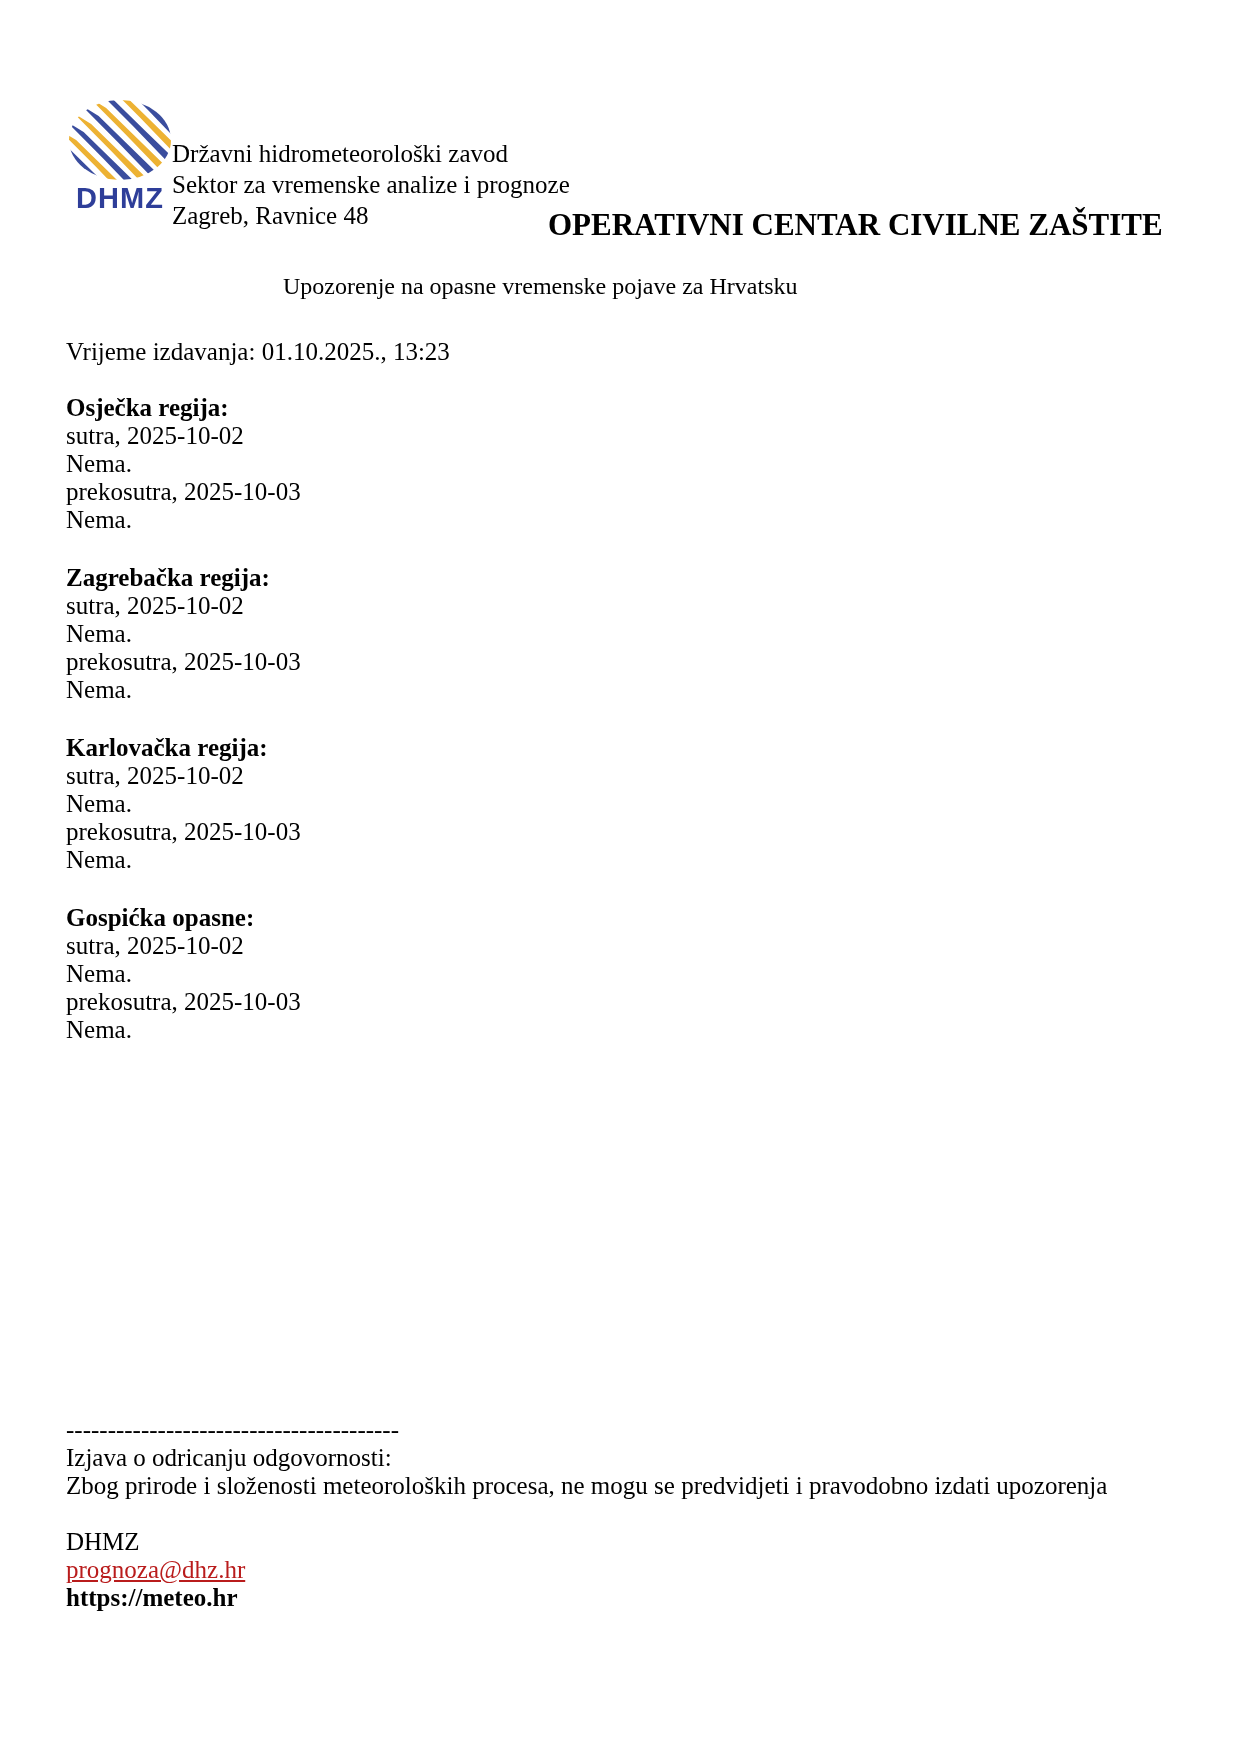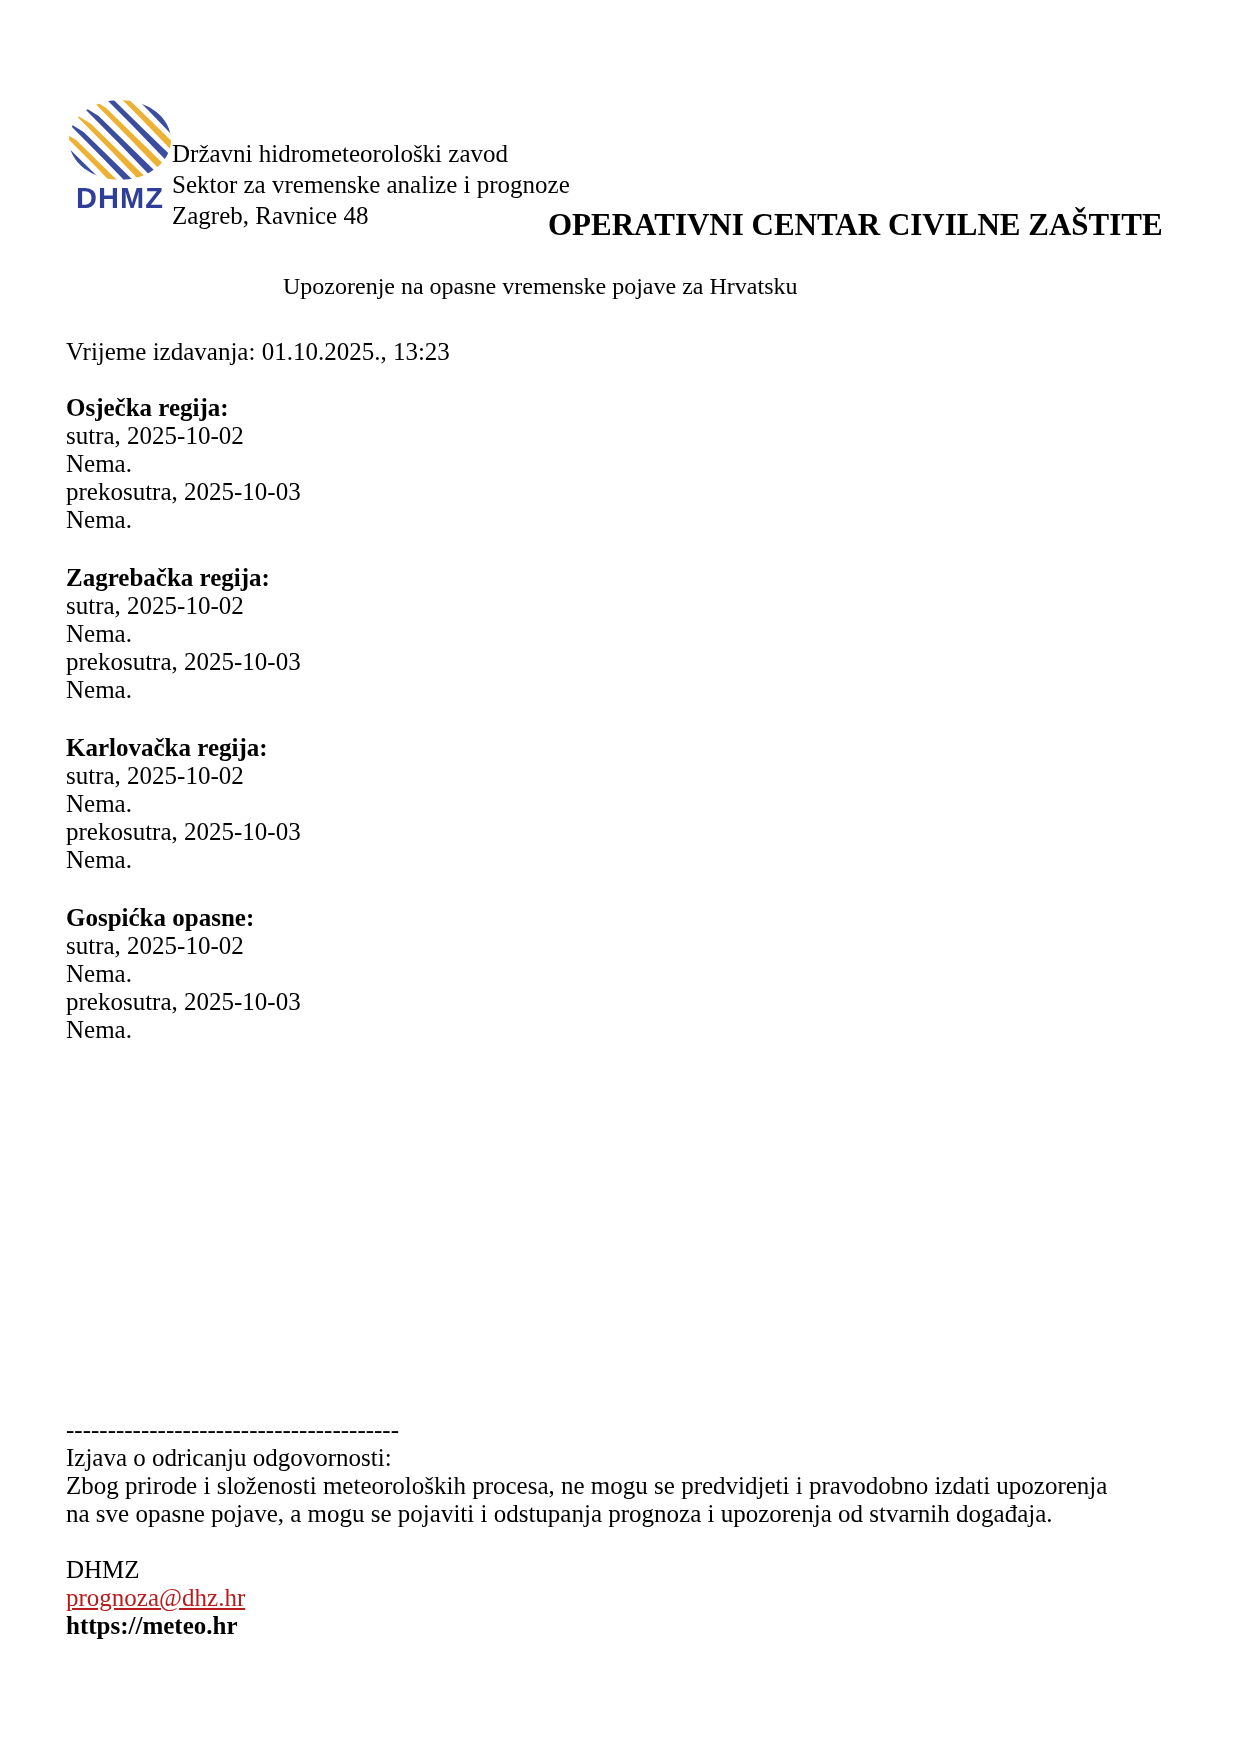--- a/index.html
+++ b/index.html
@@ -130,19 +130,18 @@
       <div>Nema.</div>
       <div class="entry-second">prekosutra, 2025-10-03</div>
       <div>Nema.</div>
     </section>
   </div>
 
   <div class="footer">
     <div class="divider">----------------------------------------</div>
     <div>Izjava o odricanju odgovornosti:</div>
     <div>Zbog prirode i složenosti meteoroloških procesa, ne mogu se predvidjeti i pravodobno izdati upozorenja</div>
-    <div>na sve opasne pojave, a mogu se pojaviti i odstupanja prognoza i upozorenja od stvarnih događaja.</div>
     <div class="sig">DHMZ</div>
     <a class="email">prognoza@dhz.hr</a>
     <div class="site">https://meteo.hr</div>
   </div>
 
 </div>
 
 </body></html>

